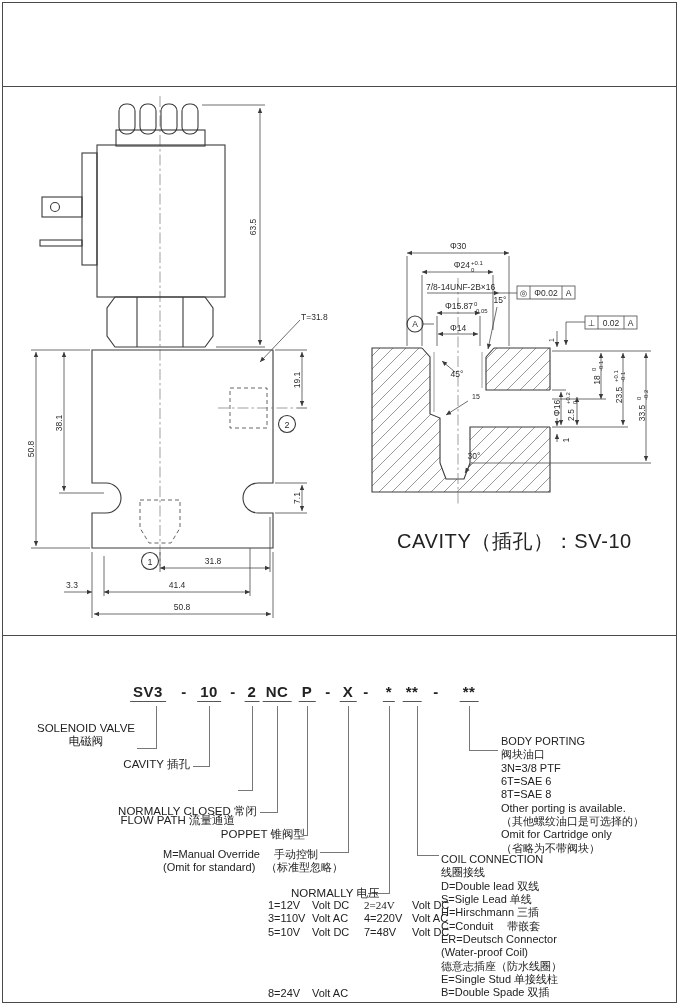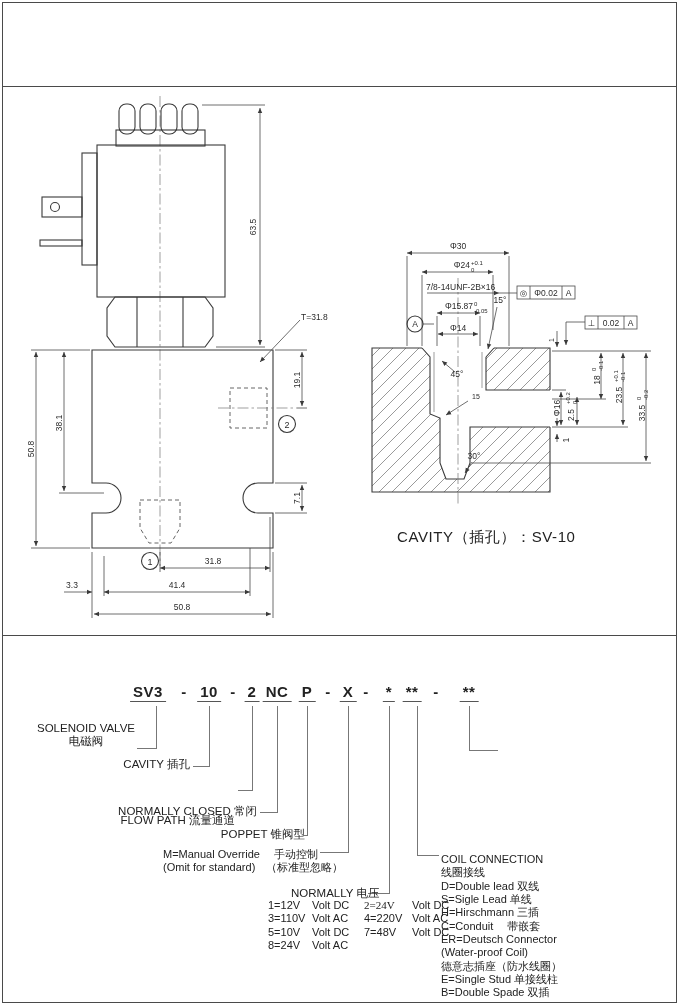--- a/index.html
+++ b/index.html
@@ -16,21 +16,21 @@
   .thin{stroke:#5a5a5a;stroke-width:0.6;fill:none;}
   .lead{position:absolute;background:#777;}
   .tok{position:absolute;transform:translateX(-50%);font-size:15px;font-weight:700;letter-spacing:.5px;border-bottom:1.1px solid #555;padding:0 3px 1px;white-space:nowrap;}
   .tok.dash-tok{border-bottom:none;padding:0;}
   .lbl{position:absolute;font-size:11.5px;white-space:nowrap;}
   .r{text-align:center;}
   .blk{position:absolute;font-size:11px;white-space:nowrap;}
   .blk div{height:13.35px;line-height:13.35px;}
   .vrow span{display:inline-block;}
   .heading{position:absolute;font-size:14px;letter-spacing:.4px;}
-  .cav-title{position:absolute;font-size:15px;letter-spacing:.6px;}
+  .cav-title{position:absolute;font-size:20px;letter-spacing:.6px;}
 </style>
 </head>
 <body>
 
 <div id="page">
   <div class="frame"></div>
   <div class="hline" style="top:86px;"></div>
   <div class="hline" style="top:635px;"></div>
 
   <svg class="abs" style="left:0;top:0" width="680" height="635" viewBox="0 0 680 635">
@@ -275,23 +275,34 @@
   <div class="lbl" style="left:266px;top:848px;line-height:13px;font-size:11px;">
     <div style="padding-left:8px;">手动控制</div>
       <div>（标准型忽略）</div>
   </div>
 
   <div class="lbl" style="left:291px;top:886px;font-size:11.5px;">NORMALLY  电压</div>
   <div class="blk" style="left:268px;top:899px;">
     <div class="vrow"><span style="width:44px;">1=12V</span><span style="width:52px;">Volt DC</span><span style="width:48px;font-family:Liberation Serif, serif;">2=24V</span><span>Volt DC</span></div>
     <div class="vrow"><span style="width:44px;">3=110V</span><span style="width:52px;">Volt AC</span><span style="width:48px;">4=220V</span><span>Volt AC</span></div>
     <div class="vrow"><span style="width:44px;">5=10V</span><span style="width:52px;">Volt DC</span><span style="width:48px;">7=48V</span><span>Volt DC</span></div>
-    <div class="vrow"><span style="width:44px;">8=24V</span><span style="width:52px;">Volt AC</span><span style="width:48px;"></span><span></span></div>
-  </div>
-
+    <div class="vrow"><span style="width:44px;margin-top:48px;">8=24V</span><span style="width:52px;">Volt AC</span><span style="width:48px;"></span><span></span></div>
+  </div>
+
+  <div class="blk" style="left:501px;top:735px;">
+    <div>BODY PORTING</div>
+    <div>阀块油口</div>
+    <div>3N=3/8 PTF</div>
+    <div>6T=SAE 6</div>
+    <div>8T=SAE 8</div>
+    <div>Other porting is available.</div>
+    <div>（其他螺纹油口是可选择的）</div>
+    <div>Omit for Cartridge only</div>
+    <div>（省略为不带阀块）</div>
+  </div>
 
   <div class="blk" style="left:441px;top:853px;">
     <div>COIL CONNECTION</div>
     <div>线圈接线</div>
     <div>D=Double lead 双线</div>
     <div>S=Sigle Lead  单线</div>
     <div>H=Hirschmann  三插</div>
     <div>C=Conduit　 带嵌套</div>
     <div>ER=Deutsch Connector</div>
     <div>(Water-proof Coil)</div>

